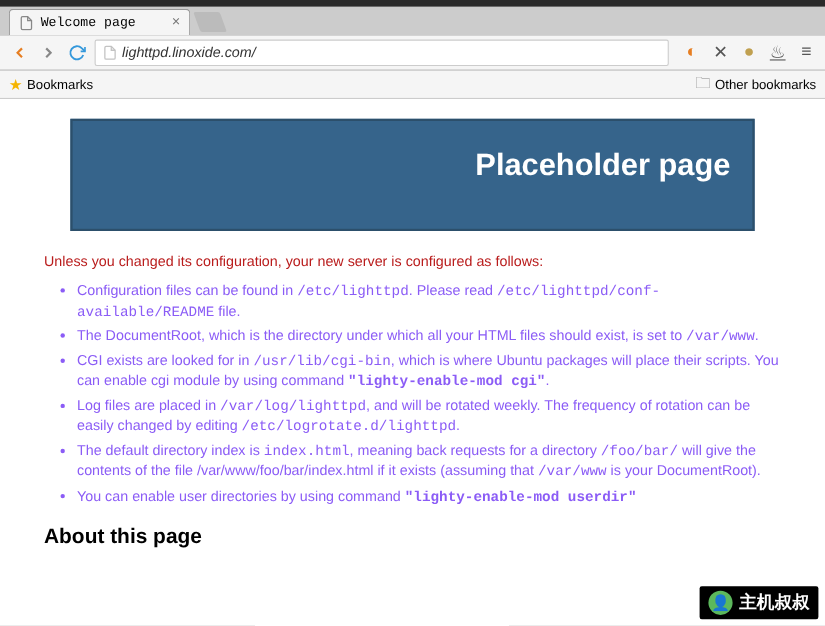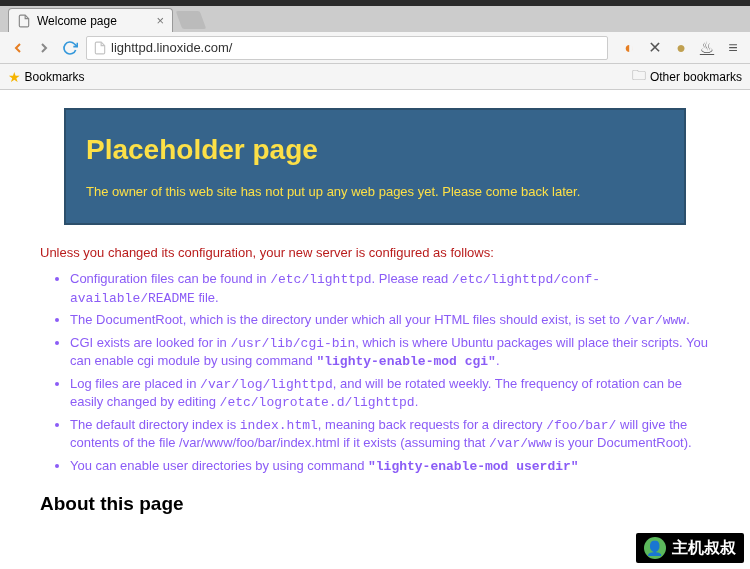--- a/index.html
+++ b/index.html
@@ -14,20 +14,21 @@
     .window-top {
       background: #2a2a2a;
       height: 6px;
     }
     .tab-bar {
       background: #ccc;
       height: 26px;
       display: flex;
       align-items: flex-end;
       padding-left: 8px;
+      font-family: Liberation Mono, monospace;
     }
     .tab {
       background: #f5f5f5;
       border-radius: 4px 4px 0 0;
       padding: 4px 8px;
       display: flex;
       align-items: center;
       gap: 6px;
       font-size: 12px;
       height: 24px;
@@ -78,20 +79,21 @@
       flex: 1;
       height: 24px;
       background: #fff;
       border: 1px solid #ccc;
       border-radius: 2px;
       display: flex;
       align-items: center;
       padding: 0 6px;
       gap: 4px;
       font-size: 13px;
+      font-style: italic;
     }
     .url-icon {
       width: 14px;
       height: 14px;
       opacity: 0.5;
     }
     .url-text { color: #333; }
     .toolbar-icons {
       display: flex;
       align-items: center;
@@ -129,22 +131,22 @@
       overflow-y: auto;
       padding: 10px 0;
     }
     .page-wrapper {
       padding: 0 40px;
     }
     .banner {
       background: #36648b;
       border: 2px solid #2c4f6b;
       padding: 24px 20px;
-      text-align: left;
-      color: #fde047;
+      text-align: right;
+      color: #ffffff;
       margin: 8px 24px 20px 24px;
     }
     .banner h1 {
       font-size: 28px;
       font-weight: bold;
       margin-bottom: 18px;
     }
     .banner p {
       font-size: 13px;
     }
@@ -255,21 +257,20 @@
   <div class="bookmark-item">
     <span class="folder-icon">🗀</span>
     <span>Other bookmarks</span>
   </div>
 </div>
 
 <div class="content-area">
   <div class="page-wrapper">
     <div class="banner">
       <h1>Placeholder page</h1>
-      <p>The owner of this web site has not put up any web pages yet. Please come back later.</p>
     </div>
     <div class="content">
       <p>Unless you changed its configuration, your new server is configured as follows:</p>
       <ul>
         <li><span>Configuration files can be found in </span><span class="mono">/etc/lighttpd</span><span>. Please read </span><span class="mono">/etc/lighttpd/conf-available/README</span><span> file.</span></li>
         <li><span>The DocumentRoot, which is the directory under which all your HTML files should exist, is set to </span><span class="mono">/var/www</span><span>.</span></li>
         <li><span>CGI exists are looked for in </span><span class="mono">/usr/lib/cgi-bin</span><span>, which is where Ubuntu packages will place their scripts. You can enable cgi module by using command </span><b class="mono">"lighty-enable-mod cgi"</b><span>.</span></li>
         <li><span>Log files are placed in </span><span class="mono">/var/log/lighttpd</span><span>, and will be rotated weekly. The frequency of rotation can be easily changed by editing </span><span class="mono">/etc/logrotate.d/lighttpd</span><span>.</span></li>
         <li><span>The default directory index is </span><span class="mono">index.html</span><span>, meaning back requests for a directory </span><span class="mono">/foo/bar/</span><span> will give the contents of the file /var/www/foo/bar/index.html if it exists (assuming that </span><span class="mono">/var/www</span><span> is your DocumentRoot).</span></li>
         <li><span>You can enable user directories by using command </span><b class="mono">"lighty-enable-mod userdir"</b></li>

